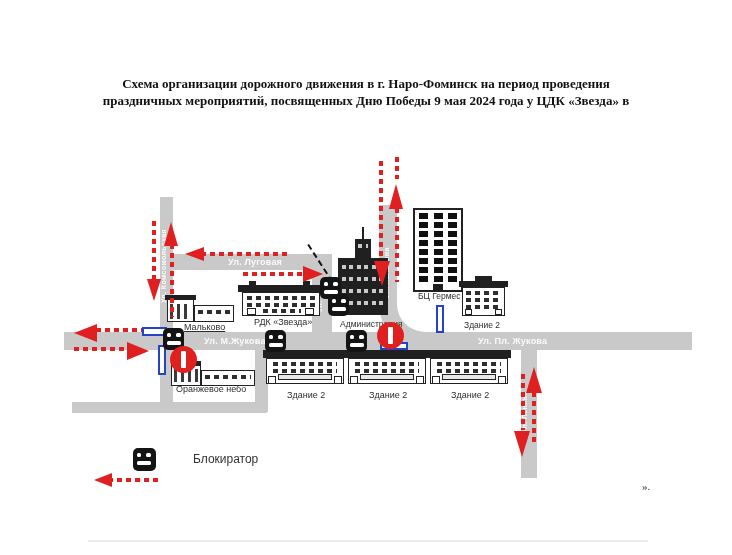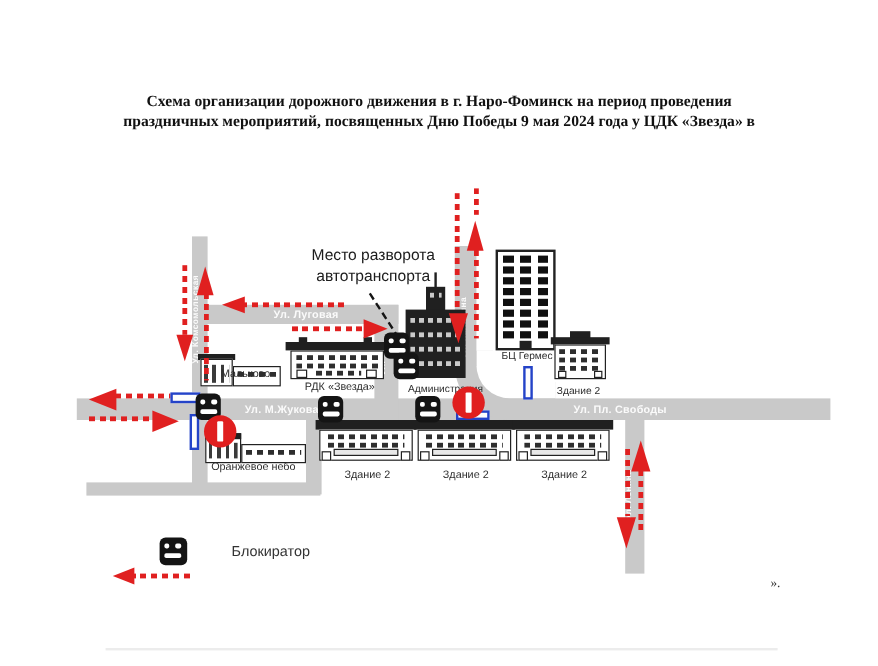--- a/index.html
+++ b/index.html
@@ -77,33 +77,33 @@
   <div class="road" style="left:312px;top:254px;width:20px;height:96px;"></div>
   <div class="road" style="left:379px;top:205px;width:18px;height:100px;"></div>
   <div class="curve" style="left:379px;top:292px;width:84px;height:58px;"></div>
   <div class="road" style="left:521px;top:350px;width:16px;height:128px;"></div>
   <div class="road" style="left:255px;top:350px;width:13px;height:62px;"></div>
   <div class="road" style="left:72px;top:402px;width:195px;height:11px;"></div>
 
   <div class="vlabel" style="left:160px;top:221px;height:82px;">Ул. Комсомольская</div>
   <div class="hlabel" style="left:228px;top:257px;">Ул. Луговая</div>
   <div class="hlabel" style="left:204px;top:336px;text-align:right;">Ул. М.Жукова</div>
-  <div class="hlabel" style="left:478px;top:336px;">Ул. Пл. Свободы</div>
+  <div class="hlabel" style="left:478px;top:336px;">Ул. Пл. Жукова</div>
   <div class="vlabel" style="left:383px;top:236px;height:62px;">Ул. Калинина</div>
   <div class="vlabel" style="left:521px;top:381px;height:52px;">Ул. Ленина</div>
   <div class="vlabel" style="left:316px;top:274px;height:38px;">Ул.</div>
 
   <div class="bld" style="left:167px;top:295px;width:67px;height:27px;">
     <div class="darkfill" style="left:-2px;top:0;width:31px;height:5px;"></div>
     <div class="outline" style="left:0;top:4px;width:27px;height:23px;"></div>
     <div class="cols" style="left:3px;top:9px;width:21px;height:15px;"></div>
     <div class="outline" style="left:27px;top:10px;width:40px;height:17px;"></div>
     <div class="wr" style="left:31px;top:15px;width:32px;"></div>
   </div>
-  <div class="blabel" style="left:184px;top:306px;">Мальково</div>
+  <div class="blabel" style="left:184px;top:322px;text-decoration:underline;">Мальково</div>
 
   <div class="bld" style="left:241px;top:281px;width:80px;height:35px;">
     <div class="darkfill" style="left:8px;top:0;width:7px;height:5px;"></div>
     <div class="darkfill" style="left:62px;top:0;width:7px;height:5px;"></div>
     <div class="darkfill" style="left:-3px;top:4px;width:86px;height:7px;"></div>
     <div class="outline" style="left:1px;top:11px;width:78px;height:24px;"></div>
     <div class="wr" style="left:6px;top:15px;width:70px;"></div>
     <div class="wr" style="left:6px;top:22px;width:70px;"></div>
     <div class="outline" style="left:6px;top:27px;width:9px;height:7px;border-width:1px;"></div>
     <div class="outline" style="left:64px;top:27px;width:9px;height:7px;border-width:1px;"></div>
@@ -210,24 +210,20 @@
   <div class="tri" style="left:526px;top:364px;border-left-width:8px;border-right-width:8px;border-bottom:26px solid #e02020;"></div>
   <div class="dash-v" style="left:532px;top:392px;height:50px;"></div>
   <div class="dash-v" style="left:521px;top:374px;height:56px;"></div>
   <div class="tri" style="left:514px;top:431px;border-left-width:8px;border-right-width:8px;border-top:26px solid #e02020;"></div>
 
   <div class="dash-h" style="left:96px;top:328px;width:47px;"></div>
   <div class="tri" style="left:71px;top:324px;border-top-width:9px;border-bottom-width:9px;border-right:23px solid #e02020;"></div>
   <div class="dash-h" style="left:74px;top:347px;width:53px;"></div>
   <div class="tri" style="left:127px;top:342px;border-top-width:9px;border-bottom-width:9px;border-left:22px solid #e02020;"></div>
 
-  <div class="annot" style="left:247px;top:204px;width:128px;">
-    <div>Место разворота</div>
-    <div>автотранспорта</div>
-  </div>
   <div class="pointer" style="left:309px;top:244px;"></div>
   <div class="pointer-head" style="left:328px;top:286px;"></div>
 
   <div class="barrier" style="left:142px;top:327px;width:25px;height:9px;"></div>
   <div class="barrier" style="left:158px;top:345px;width:8px;height:30px;"></div>
   <div class="barrier" style="left:436px;top:305px;width:8px;height:28px;"></div>
   <div class="barrier" style="left:380px;top:342px;width:28px;height:8px;"></div>
 
   <div class="blockader" style="left:163px;top:328px;">
       <i class="w1"></i>

